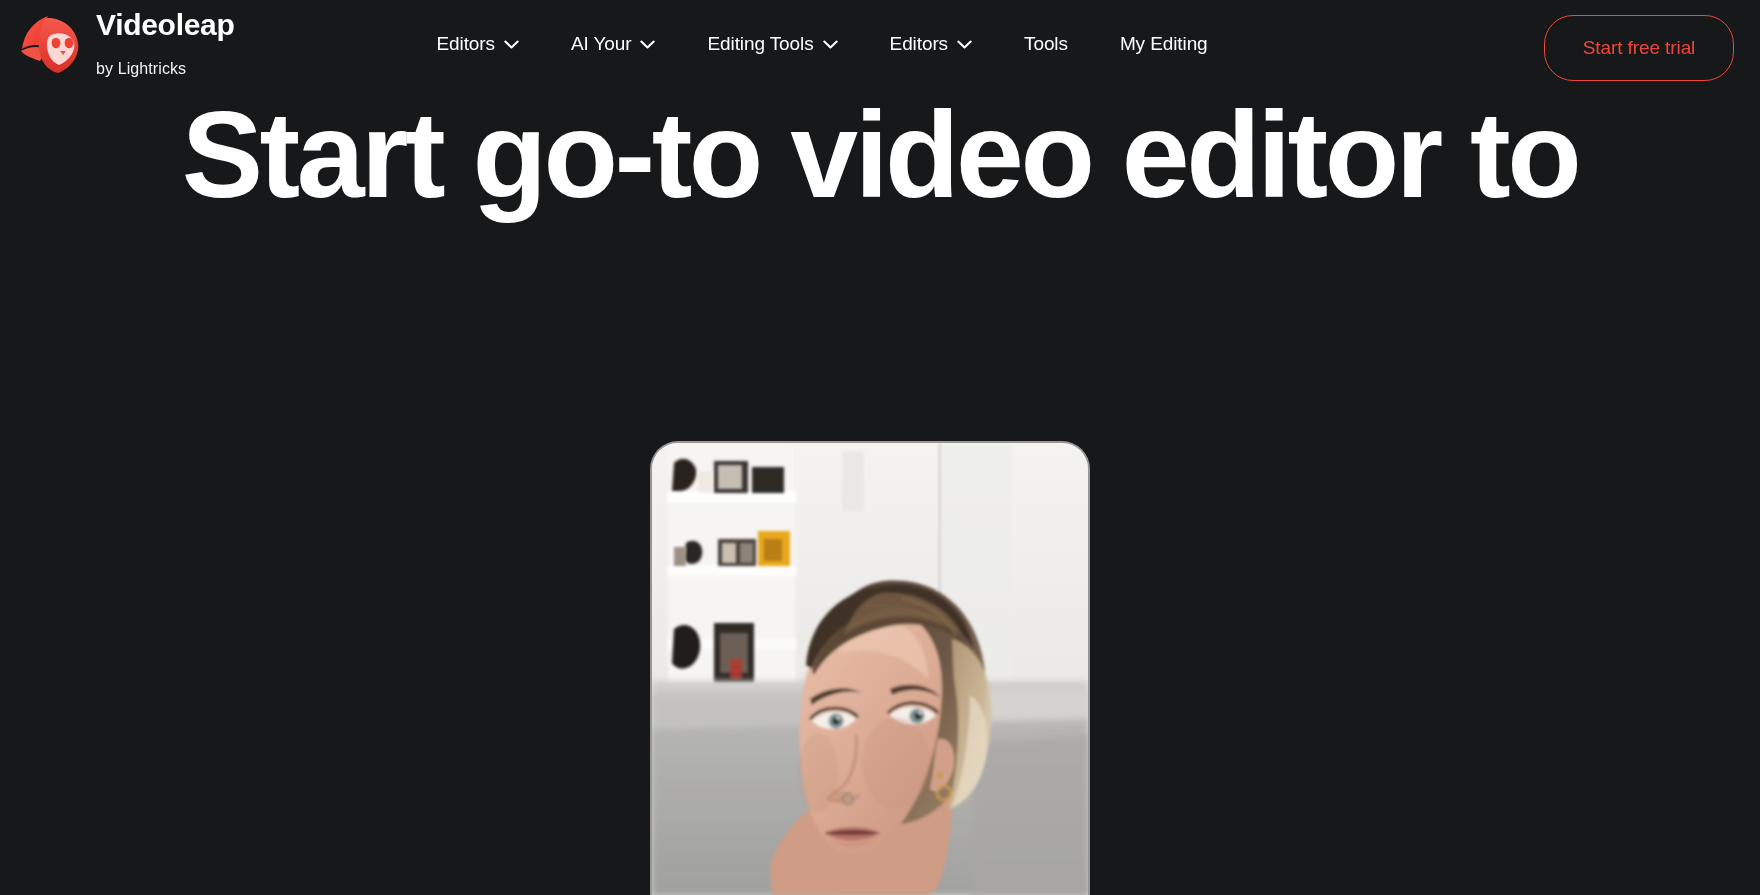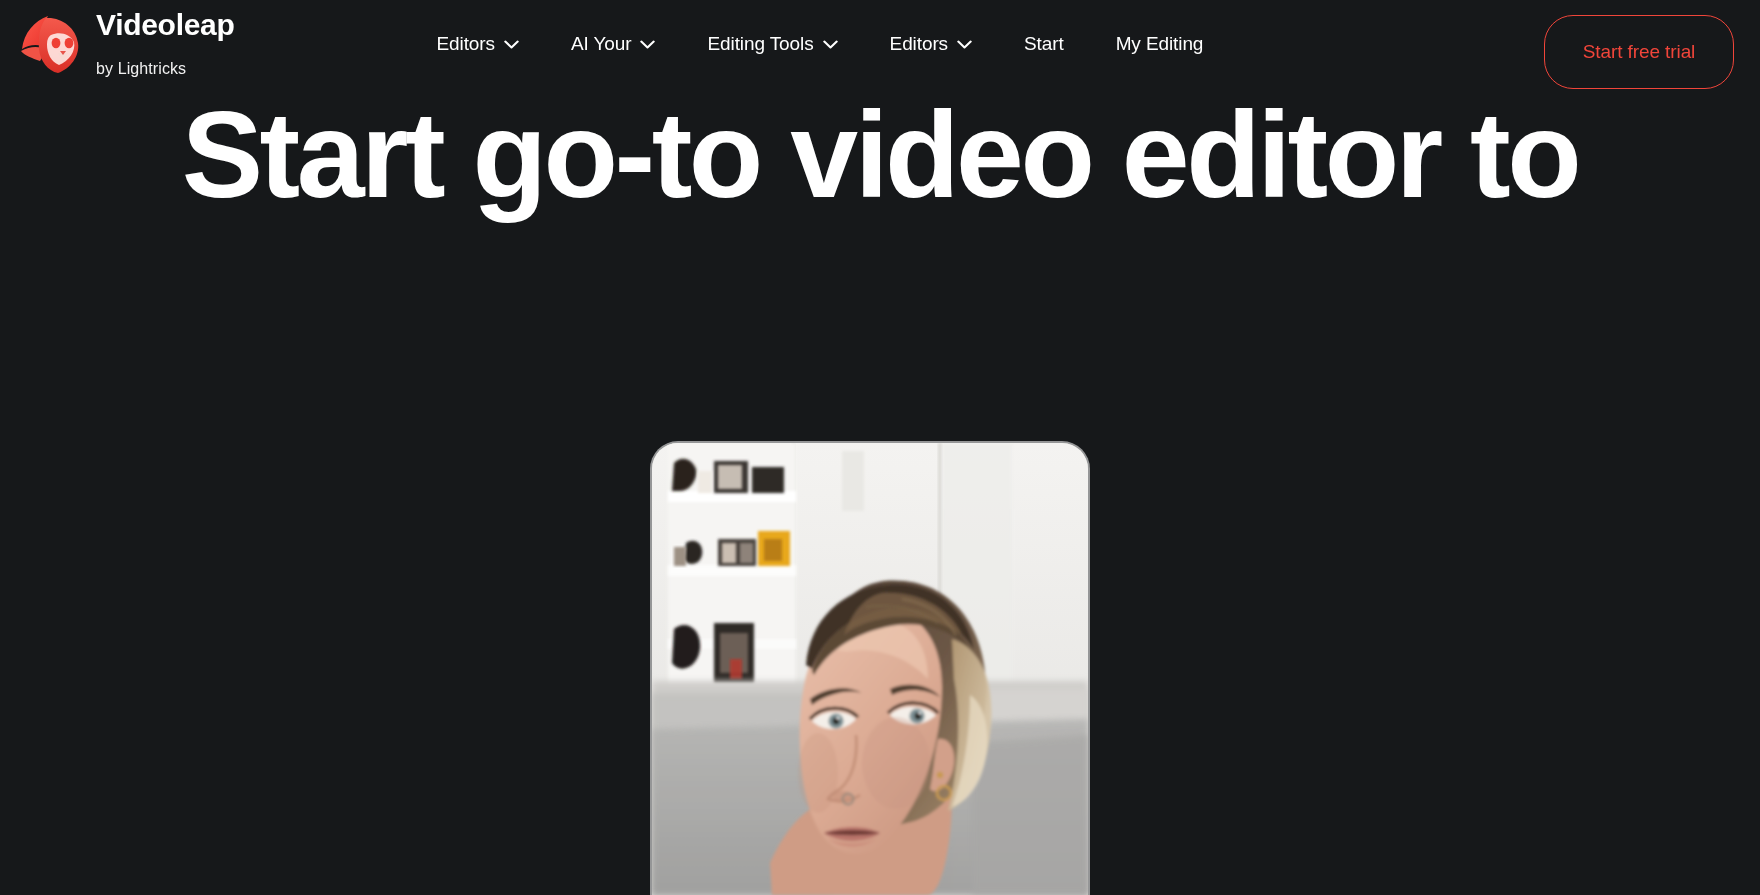--- a/index.html
+++ b/index.html
@@ -99,21 +99,21 @@
     height: 9px;
     display: block;
     flex: 0 0 15px;
   }
 
   .cta {
     position: absolute;
     right: 26px;
     top: 15px;
     width: 190px;
-    height: 74px;
+    height: 66px;
     border: 1.6px solid #f0453a;
     border-radius: 29px;
     background: transparent;
     color: #f0453a;
     font-family: "Liberation Sans", sans-serif;
     font-size: 19px;
     font-weight: 500;
     letter-spacing: -0.1px;
     cursor: pointer;
     display: flex;
@@ -236,21 +236,21 @@
     </div>
 
     <div class="nav-item">
       <span class="nav-label">Editors</span>
       <svg class="chev" viewBox="0 0 15 9" aria-hidden="true">
         <path d="M1.3 1.6 L7.5 7.4 L13.7 1.6" fill="none" stroke="#ffffff" stroke-width="2.1" stroke-linecap="round" stroke-linejoin="round"></path>
       </svg>
     </div>
 
     <div class="nav-item">
-      <span class="nav-label">Start</span>
+      <span class="nav-label">Tools</span>
     </div>
 
     <div class="nav-item">
       <span class="nav-label">My Editing</span>
     </div>
 
   </nav>
 
   <button class="cta">Start free trial</button>
 </header>

